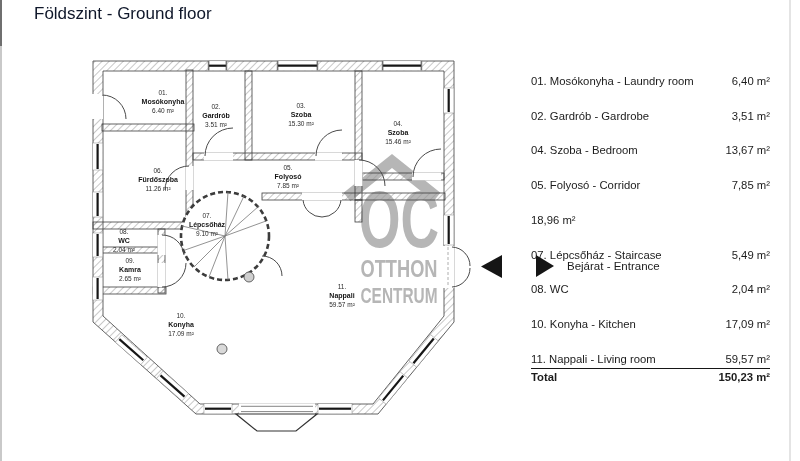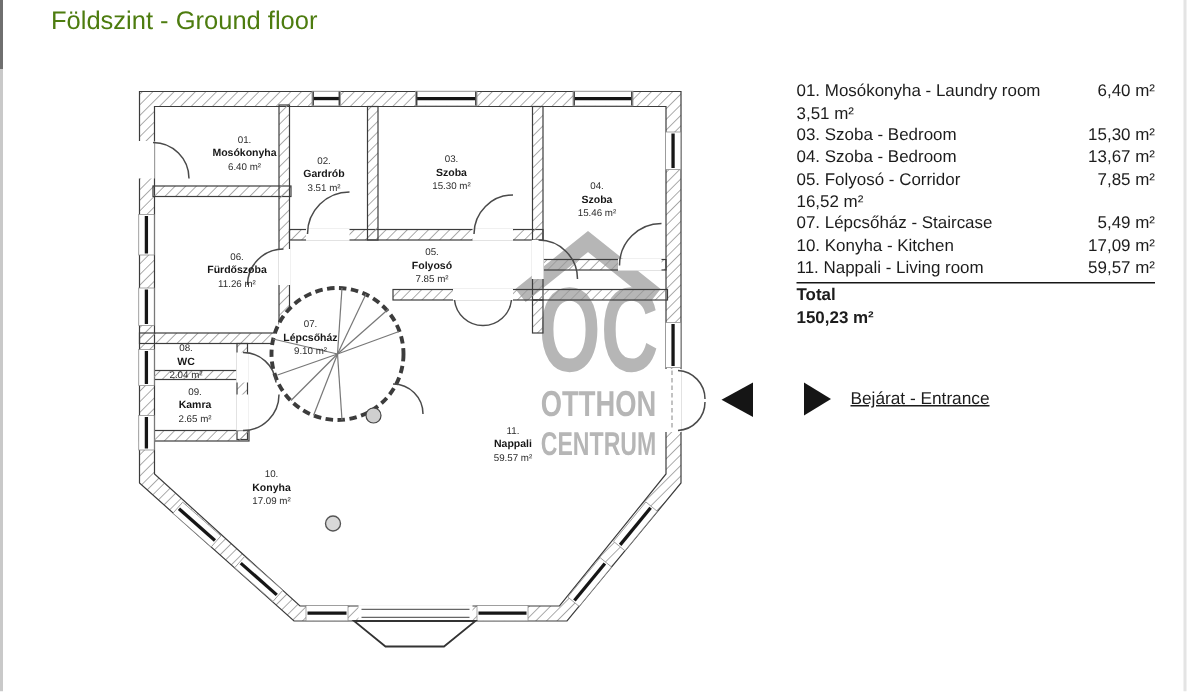--- a/index.html
+++ b/index.html
@@ -1,27 +1,27 @@
 <!DOCTYPE html>
 <html><head>
 <meta charset="utf-8">
 <style>
   html,body{margin:0;padding:0;background:#fff;}
   body{width:800px;height:461px;overflow:hidden;position:relative;
        font-family:"Liberation Sans",sans-serif;color:#1c1c1c;}
   .edge-left-top{position:absolute;left:0;top:0;width:2px;height:46px;background:#6f6f6f;}
   .edge-left{position:absolute;left:0;top:46px;width:2px;height:415px;background:#c9c9c9;}
   .edge-right{position:absolute;left:789px;top:0;width:2px;height:461px;background:#e4e4e4;}
-  .title{position:absolute;left:34px;top:4px;font-size:17px;color:#4d7c0f;}
+  .title{position:absolute;left:34px;top:4px;font-size:17px;color:#0f172a;}
   .legend{position:absolute;left:531px;top:54px;width:239px;font-size:11.3px;}
   .legend-row{display:flex;justify-content:space-between;line-height:14.7px;white-space:nowrap;align-items:flex-end;}
-  .legend-row .area{text-align:right;}
+  .legend-row .area{text-align:right;margin-top:20px;}
   .legend-total{display:flex;justify-content:space-between;line-height:15px;
-                font-weight:bold;border-top:1.5px solid #161616;margin-top:2px;padding-top:1px;flex-direction:column;}
-  .entrance{position:absolute;left:536px;top:253px;display:flex;align-items:center;height:26px;text-decoration:underline;}
+                font-weight:bold;border-top:1.5px solid #161616;margin-top:2px;padding-top:1px;}
+  .entrance{position:absolute;left:536px;top:253px;display:flex;align-items:center;height:26px;}
   .tri-right{width:0;height:0;border-left:18px solid #151515;
              border-top:11px solid transparent;border-bottom:11px solid transparent;}
   .entrance-label{margin-left:13px;font-size:11.5px;}
   svg{position:absolute;left:0;top:0;}
   svg text{font-family:"Liberation Sans",sans-serif;fill:#2b2b2b;text-anchor:middle;}
   .rnum{font-size:6.5px;}
   .rname{font-size:7px;font-weight:bold;fill:#161616;}
   .rarea{font-size:6.5px;}
   .wm{fill:#b6b6b6;font-weight:bold;}
   .wall{fill:url(#hatch);stroke:#3c3c3c;stroke-width:0.8;}
@@ -268,40 +268,41 @@
       </g>
   </g>
 </svg>
 
 <div class="legend">
   <div class="legend-row">
       <span>01. Mosókonyha - Laundry room</span>
       <span class="area">6,40 m²</span>
     </div>
   <div class="legend-row">
+      <span>02. Gardrób - Gardrobe</span>
       <span class="area">3,51 m²</span>
-    </div>
-  <div class="legend-row">
-      <span>03. Szoba - Bedroom</span>
-      <span class="area">15,30 m²</span>
     </div>
   <div class="legend-row">
       <span>04. Szoba - Bedroom</span>
       <span class="area">13,67 m²</span>
     </div>
   <div class="legend-row">
       <span>05. Folyosó - Corridor</span>
       <span class="area">7,85 m²</span>
     </div>
   <div class="legend-row">
-      <span class="area">16,52 m²</span>
+      <span class="area">18,96 m²</span>
     </div>
   <div class="legend-row">
       <span>07. Lépcsőház - Staircase</span>
       <span class="area">5,49 m²</span>
+    </div>
+  <div class="legend-row">
+      <span>08. WC</span>
+      <span class="area">2,04 m²</span>
     </div>
   <div class="legend-row">
       <span>10. Konyha - Kitchen</span>
       <span class="area">17,09 m²</span>
     </div>
   <div class="legend-row">
       <span>11. Nappali - Living room</span>
       <span class="area">59,57 m²</span>
     </div>
   <div class="legend-total">

